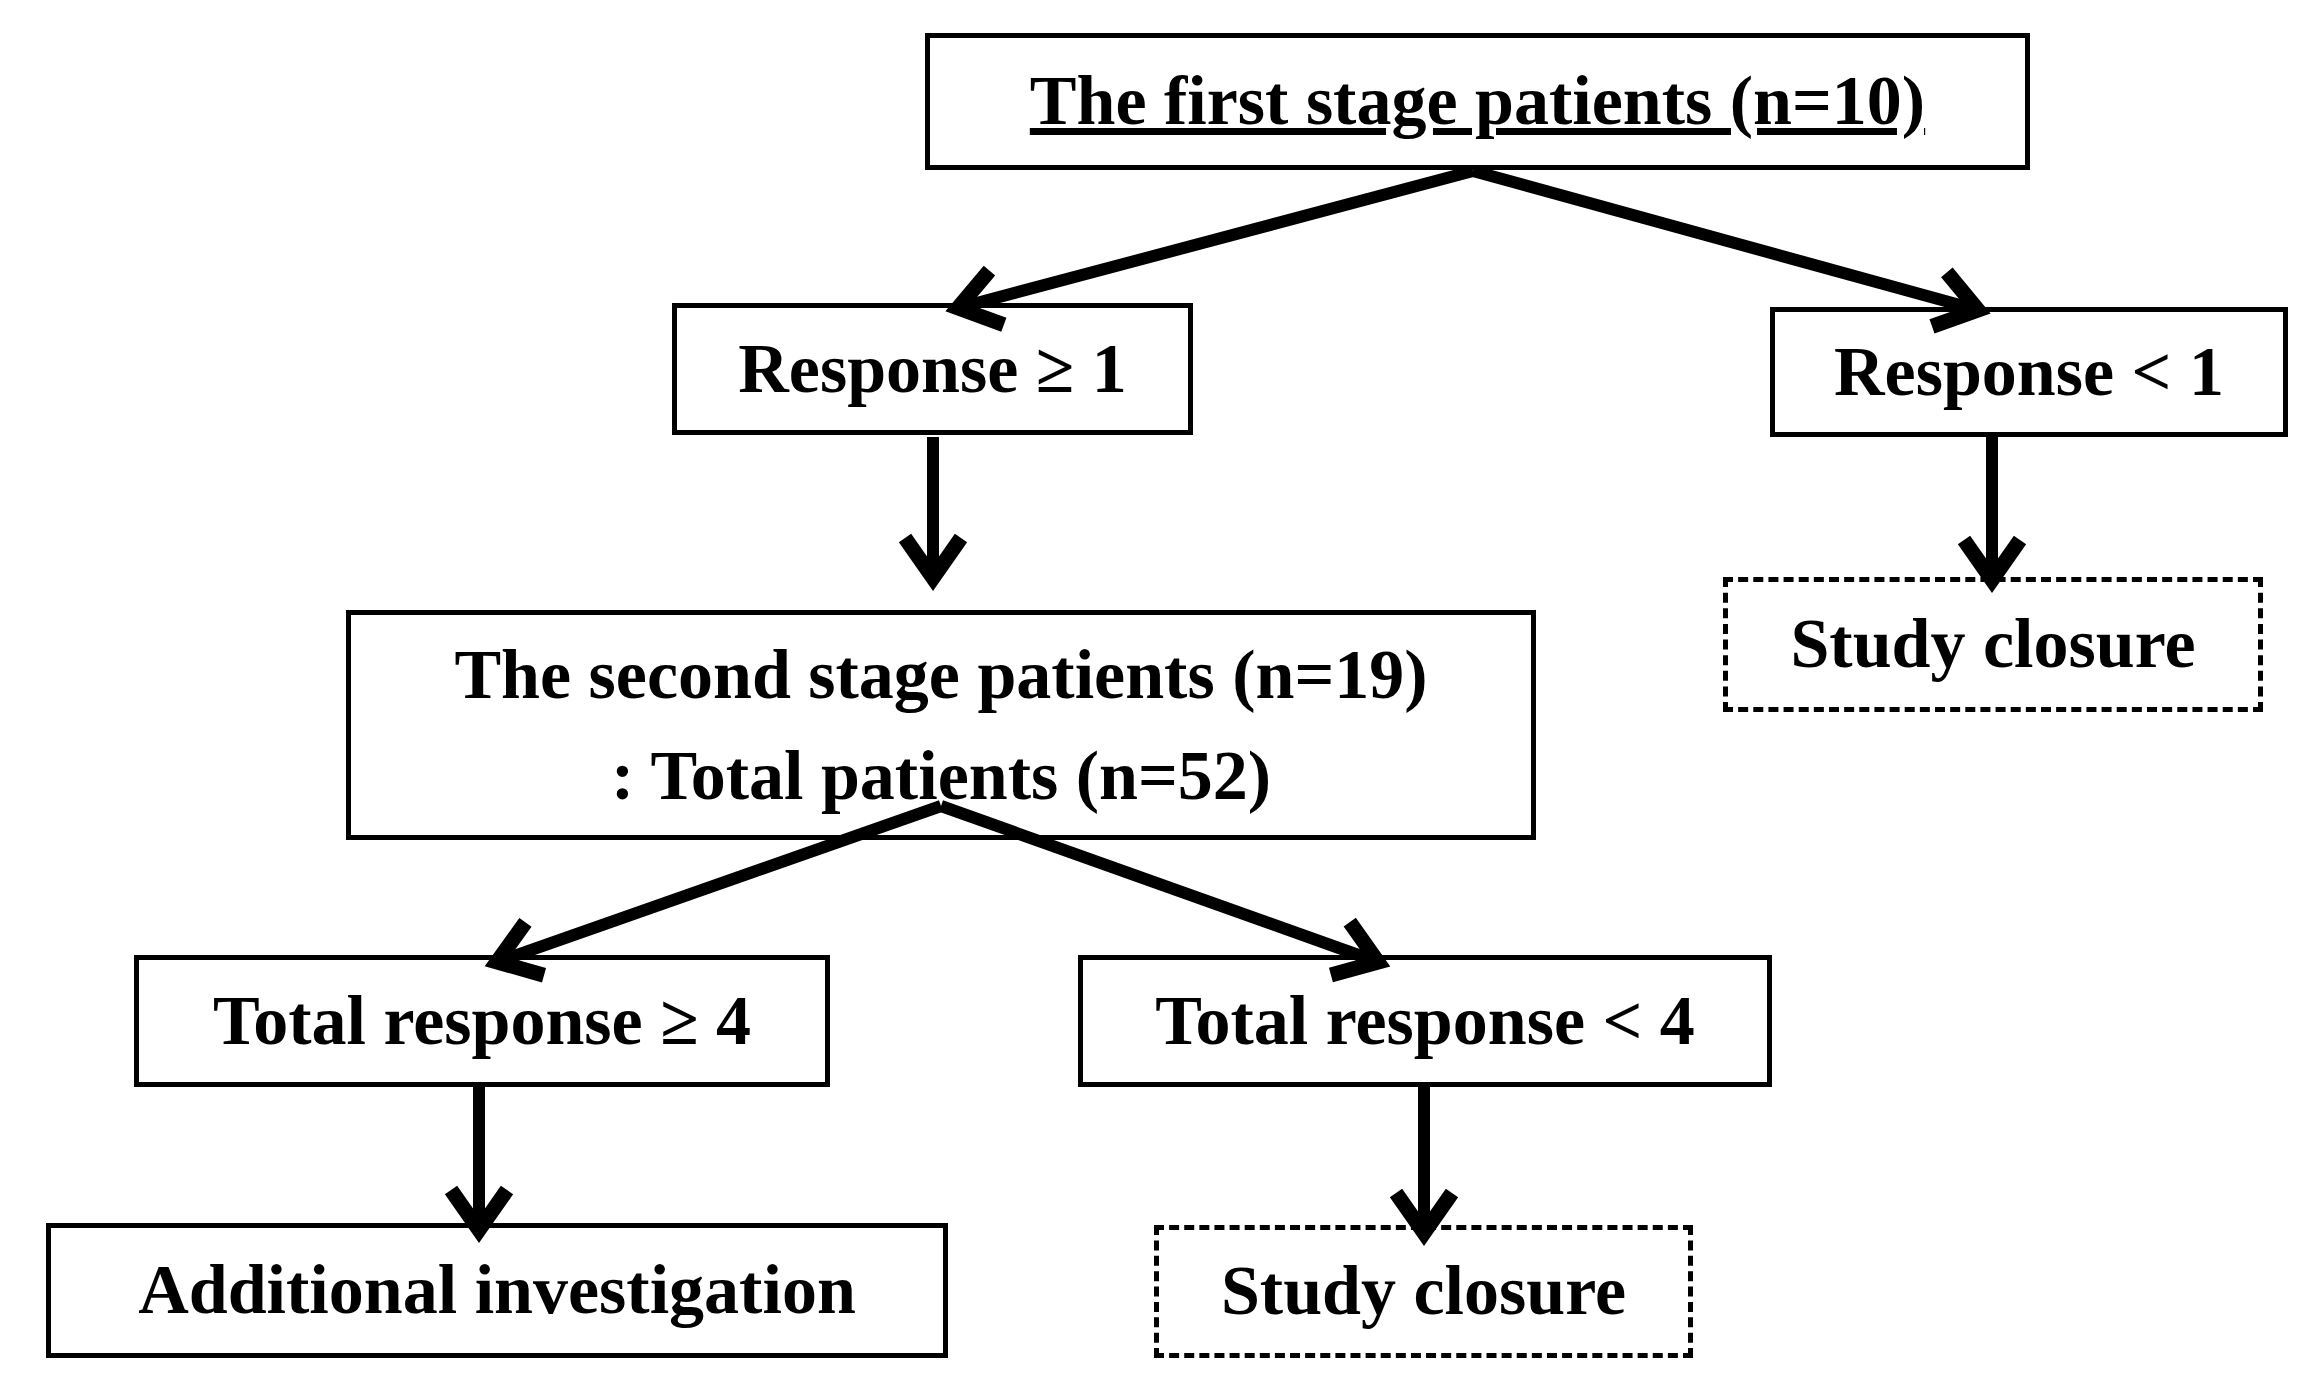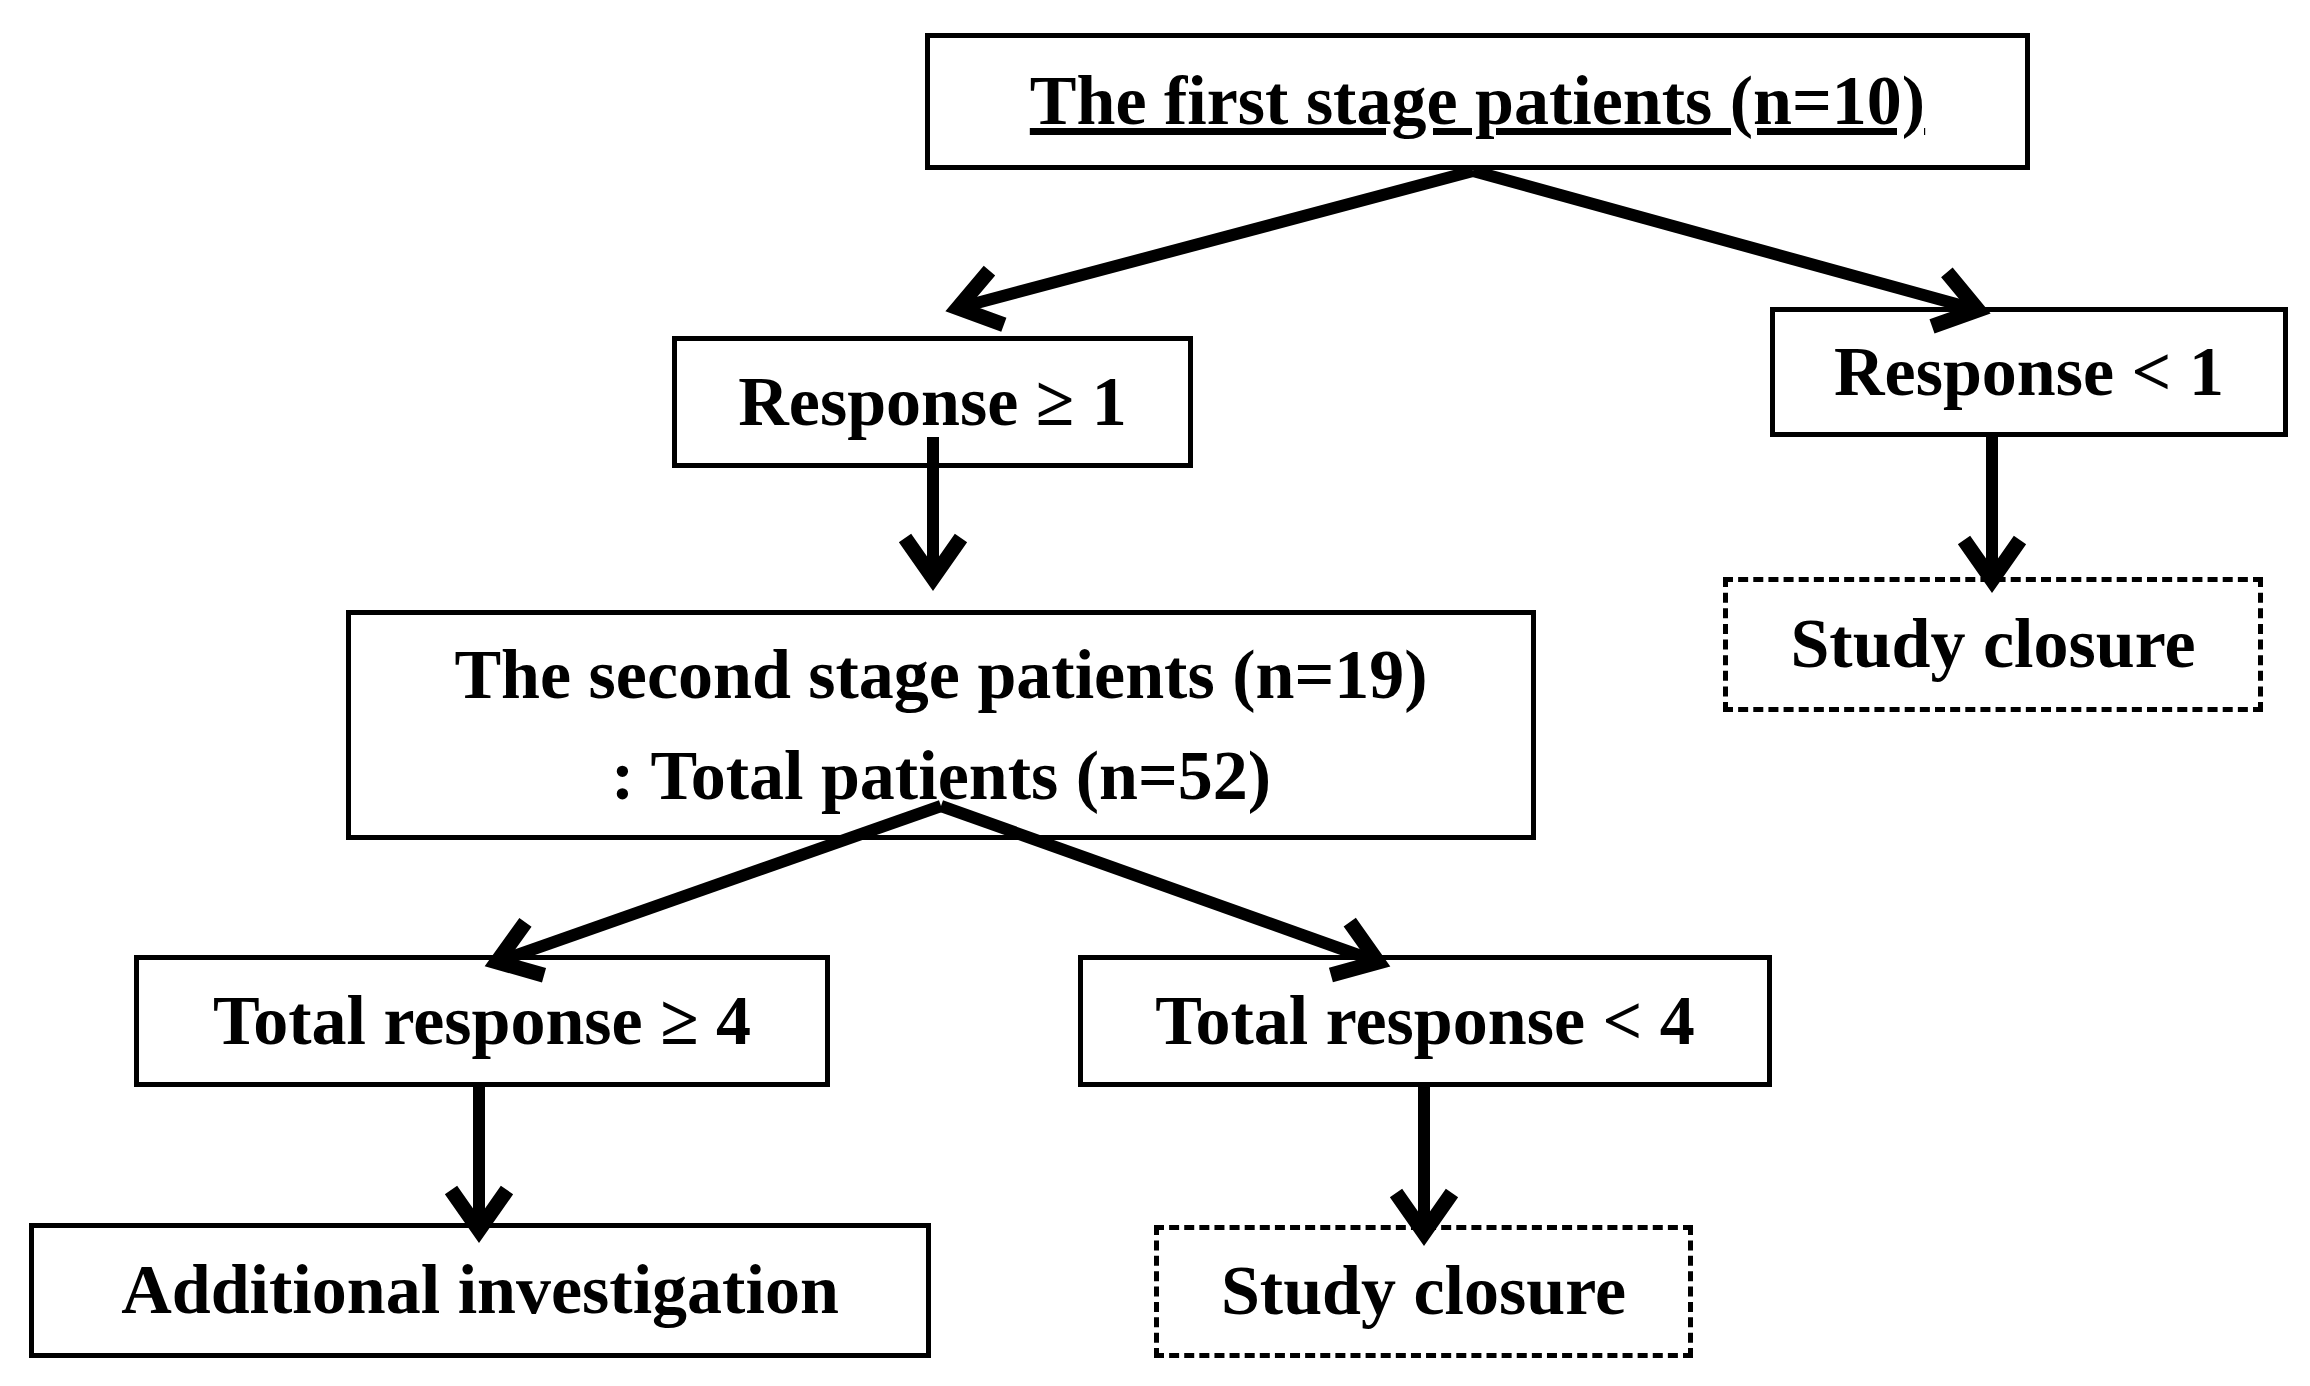--- a/index.html
+++ b/index.html
@@ -35,27 +35,27 @@
     border-style: dashed;
   }
   .arrows {
     position: absolute;
     left: 0;
     top: 0;
     pointer-events: none;
   }
   
   #n-first     { left: 925px;  top: 33px;   width: 1105px; height: 137px; text-decoration: underline; }
-  #n-ge1       { left: 672px;  top: 303px;  width: 521px;  height: 132px; margin-top: 33px; }
+  #n-ge1       { left: 672px;  top: 303px;  width: 521px;  height: 132px; }
   #n-lt1       { left: 1770px; top: 307px;  width: 518px;  height: 130px; }
   #n-second    { left: 346px;  top: 575px;  width: 1190px; height: 230px; line-height: 1.45; margin-top: 35px; }
   #n-closure-r { left: 1723px; top: 577px;  width: 540px;  height: 135px; }
   #n-ge4       { left: 134px;  top: 955px;  width: 696px;  height: 132px; text-align: center; }
   #n-lt4       { left: 1078px; top: 955px;  width: 694px;  height: 132px; text-align: right; }
-  #n-addinv    { left: 29px;   top: 1223px; width: 902px;  height: 135px; }
+  #n-addinv    { left: 46px;   top: 1223px; width: 902px;  height: 135px; }
   #n-closure-b { left: 1154px; top: 1225px; width: 539px;  height: 133px; }
 </style>
 </head>
 <body>
 
 <div class="canvas">
 
   <div class="node" id="n-first">
     <span>The first stage patients (n=10)</span>
   </div>

